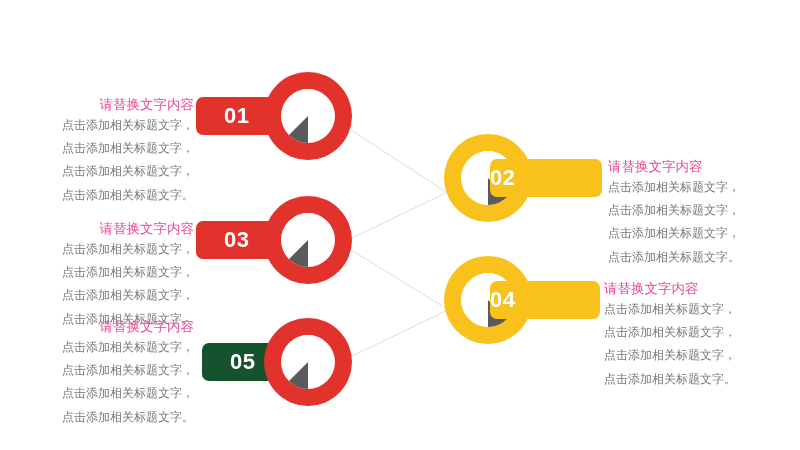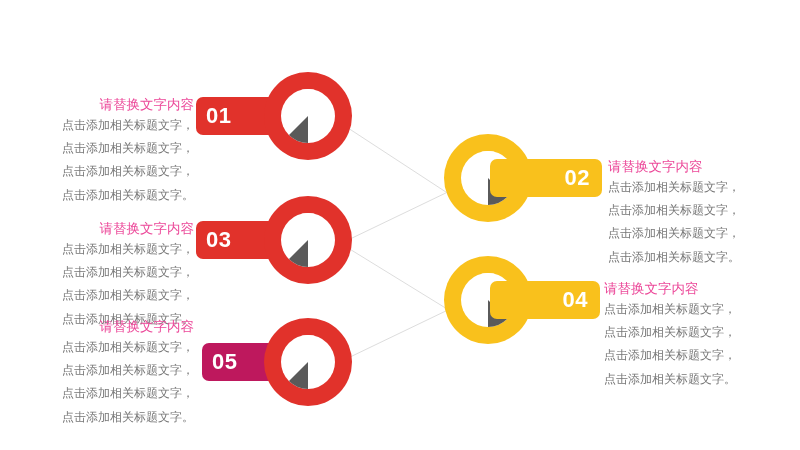--- a/index.html
+++ b/index.html
@@ -28,23 +28,23 @@
     box-sizing:border-box;
   }
   .tab .num{
     font-size:22px;
     font-weight:bold;
     color:#ffffff;
     letter-spacing:0.5px;
     line-height:1;
   }
   
-  .node.left .tab{justify-content:flex-start;padding-left:10px;}
+  .node.left .tab{justify-content:flex-start;padding-left:28px;}
   
-  .node.right .tab{justify-content:flex-end;padding-right:12px;padding-left:9px;}
+  .node.right .tab{padding-right:12px;}
 
   
   .ring{
     position:absolute;
     border-radius:50%;
     box-sizing:border-box;
   }
   
   .hole{
     position:absolute;
@@ -151,21 +151,21 @@
     <div class="tab" style="left:46px; top:25px; width:110px; background:#F9C11C;">
       <span class="num">04</span>
     </div>
   </div>
   <div class="textblock align-left" style="left:604px; top:280px; width:142px;">
     <div class="t-title">请替换文字内容</div>
     <div class="t-body">点击添加相关标题文字，点击添加相关标题文字，点击添加相关标题文字，点击添加相关标题文字。</div>
   </div>
 
   <div class="node left" style="left:202px; top:318px; width:150px; height:88px;">
-    <div class="tab" style="left:0px; top:25px; width:106px; background:#be185d;">
+    <div class="tab" style="left:0px; top:25px; width:106px; background:#14532d;">
       <span class="num">05</span>
     </div>
     <div class="ring" style="left:62px; top:0px; width:88px; height:88px; background:#E1322B;">
       <div class="hole" style="left:17px; top:17px; width:54px; height:54px;">
         <div class="wedge" style="left:0px; top:27px; width:27px; height:27px; clip-path:polygon(100% 0, 100% 100%, 0 100%);"></div>
         <div class="notch" style="left:20px; top:-2px; width:14px; height:11px; border-radius:0 0 6px 6px;"></div>
       </div>
     </div>
   </div>
   <div class="textblock align-right" style="left:52px; top:318px; width:142px;">

